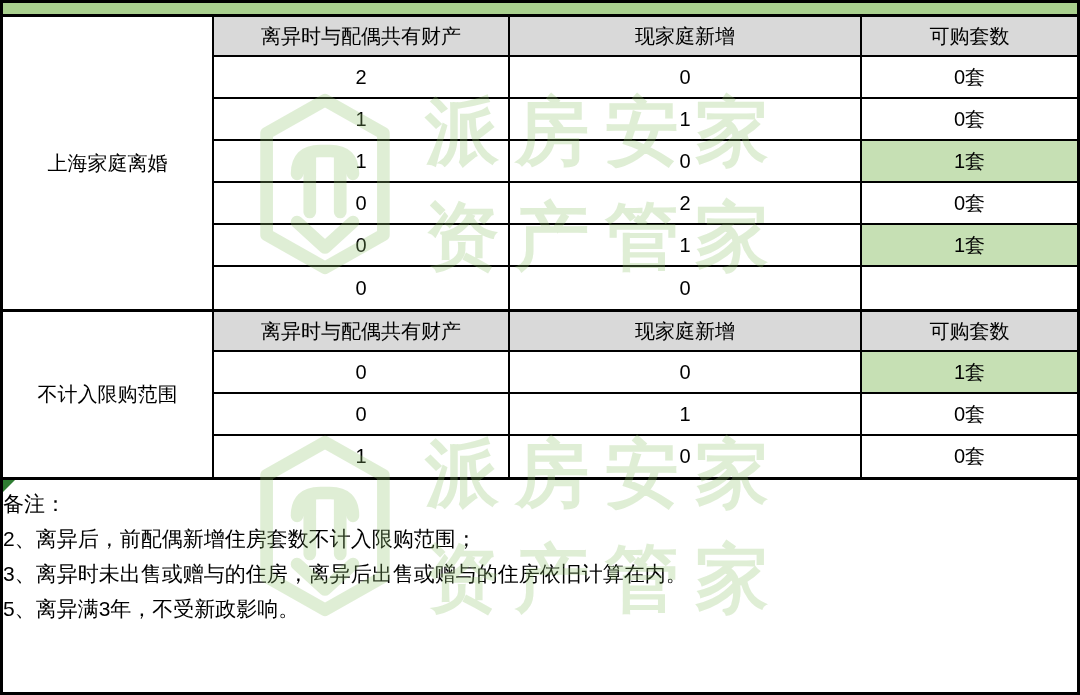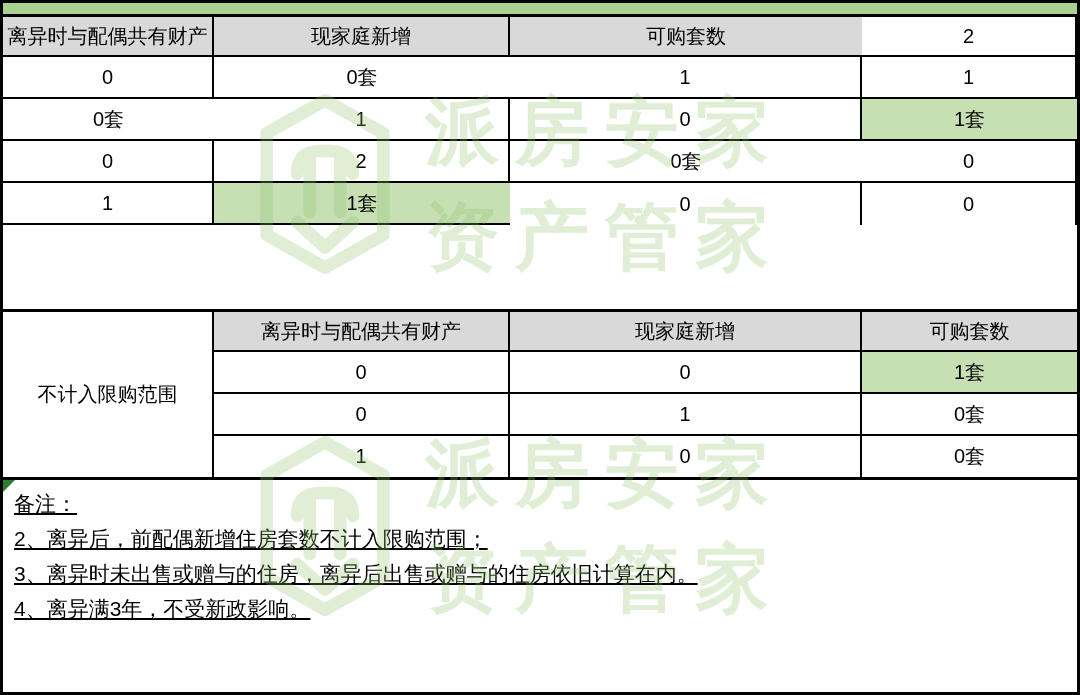--- a/index.html
+++ b/index.html
@@ -17,37 +17,38 @@
     font-size:20px;border-bottom:2px solid var(--bd,#000);box-sizing:border-box;
     background:transparent;
   }
   .br{border-right:2px solid var(--bd,#000);}
   .bb0{border-bottom:none;}
   .label{grid-column:1;border-right:2px solid var(--bd,#000);border-bottom:none;}
   .sec1 .label{grid-row:1/8;}
   .sec2 .label{grid-row:1/5;}
   .hdr{background:var(--hdr,#d9d9d9);}
   .hl{background:var(--hl,#c6e0b4);}
-  .notes{position:relative;padding:6px 12px 0 11px;font-size:21px;line-height:35px;text-decoration:underline;}
+  .notes{position:relative;padding:6px 12px 0 0;font-size:21px;line-height:35px;}
   .corner{position:absolute;left:0;top:0;width:0;height:0;
     border-top:12px solid var(--marker,#2e7d32);border-right:12px solid transparent;}
   .wm{position:absolute;display:flex;align-items:center;gap:34px;opacity:.28;
     color:var(--wm,#8fc36c);pointer-events:none;z-index:5;}
   .wm1{left:256px;top:76px;}
   .wm2{left:256px;top:418px;}
   .wm-text{font-size:74px;font-weight:700;letter-spacing:16px;line-height:105px;white-space:nowrap;}
 </style>
 </head>
 <body>
 
 <div class="sheet">
 
   <div class="topbar"></div>
 
   <div class="grid sec1">
+    <div class="cell label">上海家庭离婚</div>
 
     <div class="cell hdr br">离异时与配偶共有财产</div>
     <div class="cell hdr br">现家庭新增</div>
     <div class="cell hdr">可购套数</div>
 
     <div class="cell br">2</div>
     <div class="cell br">0</div>
     <div class="cell">0套</div>
 
     <div class="cell br">1</div>
@@ -88,21 +89,21 @@
     <div class="cell br bb0">1</div>
     <div class="cell br bb0">0</div>
     <div class="cell bb0">0套</div>
   </div>
 
   <div class="notes">
     <div class="corner"></div>
     <div class="nline">备注：</div>
     <div class="nline">2、离异后，前配偶新增住房套数不计入限购范围；</div>
     <div class="nline">3、离异时未出售或赠与的住房，离异后出售或赠与的住房依旧计算在内。</div>
-    <div class="nline">4、离异满3年，不受新政影响。</div>
+    <div class="nline">5、离异满3年，不受新政影响。</div>
   </div>
 
   <div class="wm wm1">
     <svg viewBox="0 0 104 148" width="132" height="188" fill="none" stroke="currentColor" stroke-width="10" stroke-linejoin="round" stroke-linecap="round">
       <path d="M52 8 L98 34 V114 L52 140 L6 114 V34 Z"></path>
       <path d="M30 66 Q30 48 48 48 H56 Q74 48 74 66 M40 50 V96 M64 50 V96"></path>
       <path d="M30 104 L52 124 L74 104"></path>
     </svg>
     <div class="wm-text">
       <div>派房安家</div>

